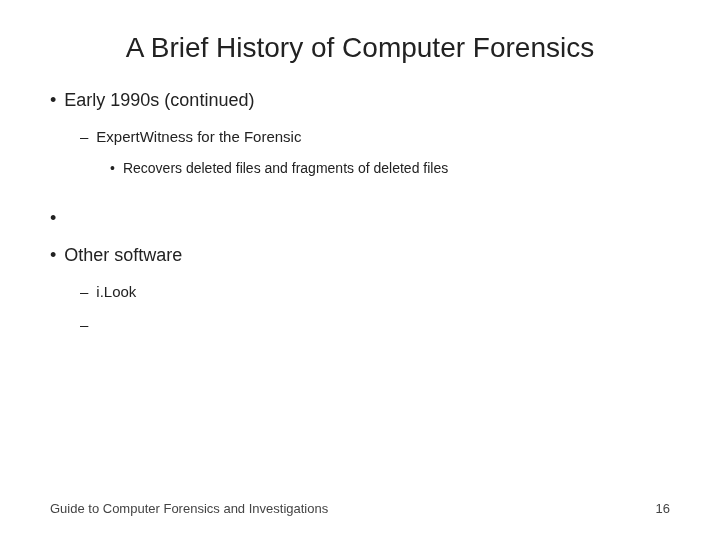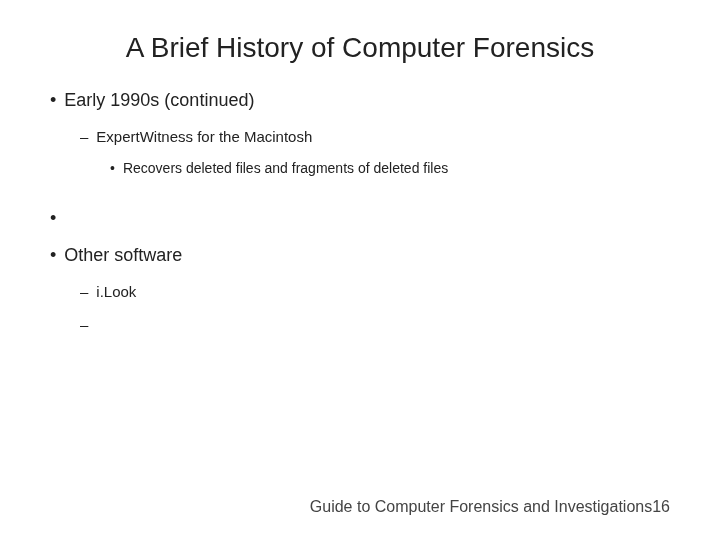--- a/index.html
+++ b/index.html
@@ -86,25 +86,25 @@
       flex-shrink: 0;
       line-height: 1.4;
     }
 
     .spacer {
       height: 6px;
     }
 
     .footer {
       display: flex;
-      justify-content: flex-end;
+      justify-content: space-between;
       align-items: center;
       padding-top: 10px;
       border-top: none;
-      font-size: 16px;
+      font-size: 13px;
       color: #444444;
       margin-top: auto;
     }
   </style>
 </head>
 <body>
 
 <div class="slide">
   <div class="title">
     <span>A Brief History of Computer Forensics</span><br>
@@ -112,21 +112,21 @@
 
   <div class="content">
 
     <div class="bullet-l1">
       <span class="bullet-marker">•</span>
       <span>Early 1990s (continued)</span>
     </div>
 
     <div class="bullet-l2">
       <span class="dash-marker">–</span>
-      <span>ExpertWitness for the Macintosh</span>
+      <span>ExpertWitness for the Forensic</span>
     </div>
 
     <div class="bullet-l3">
       <span class="bullet-marker-sm">•</span>
       <span>Recovers deleted files and fragments of deleted files</span>
     </div>
 
     <div class="spacer"></div>
 
     <div class="bullet-l1">

